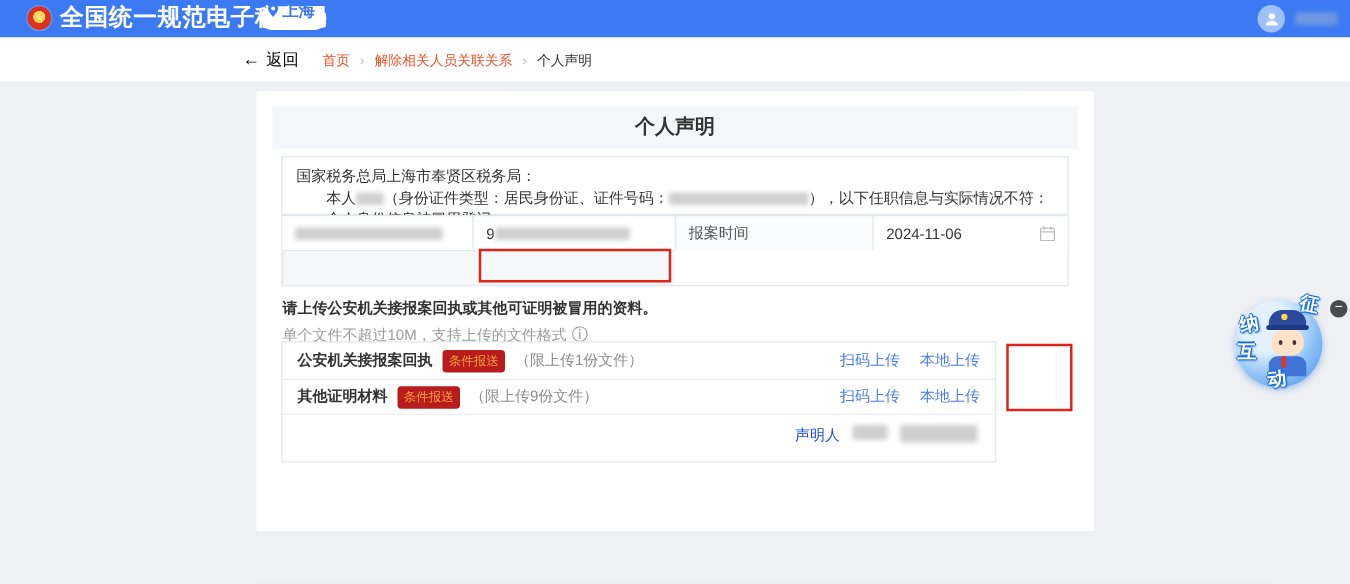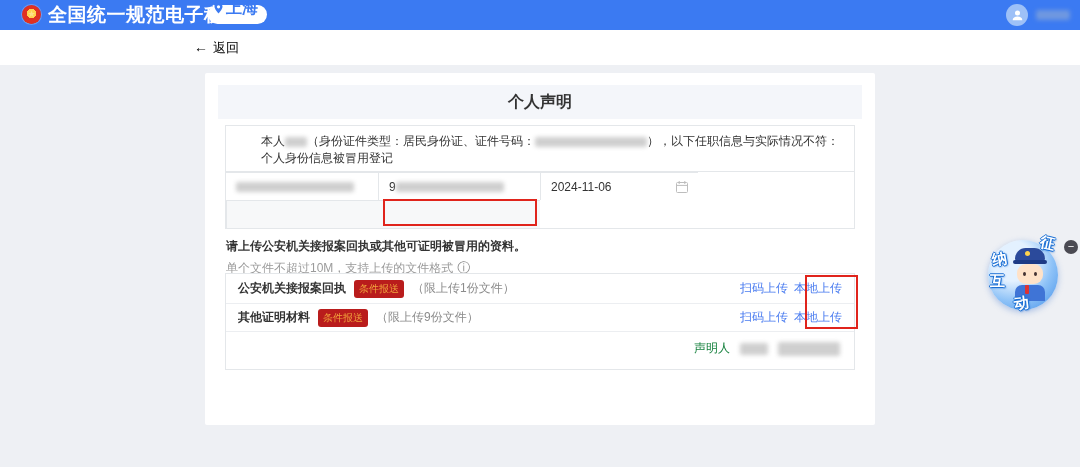--- a/index.html
+++ b/index.html
@@ -8,21 +8,21 @@
   .screen { position:relative; width:1080px; height:467px; background:#eef0f4; overflow:hidden; }
 
   
   .topbar { position:absolute; left:0; top:0; width:1080px; height:30px; background:#3b7af2; display:flex; align-items:center; }
   .emblem { position:absolute; left:22px; top:5px; width:19px; height:19px; border-radius:50%;
             background:radial-gradient(circle at 50% 45%, #ffd34d 0 34%, #e03022 35% 72%, #c8a23a 73% 100%);
             box-shadow:0 0 0 1px rgba(255,255,255,.25); }
   .emblem .star { position:absolute; left:0; top:1px; width:100%; text-align:center; font-size:9px; color:#ffe08a; line-height:17px; }
   .app-title { position:absolute; left:48px; top:0; height:30px; line-height:30px; color:#fff; font-size:19px; font-weight:bold; letter-spacing:.5px; }
   .loc-pill { position:absolute; left:208px; top:5px; height:19px; background:#fff; border-radius:10px;
-              display:flex; align-items:center; padding:0 9px 12px 6px; color:#3b7af2; font-size:16px; font-weight:bold; cursor:pointer; }
+              display:flex; align-items:center; padding:0 9px 12px 6px; color:#3b7af2; font-size:13px; font-weight:bold; cursor:pointer; }
   .loc-pill svg { margin-right:3px; }
   .avatar { position:absolute; left:1006px; top:4px; width:22px; height:22px; border-radius:50%; background:#9dc0f7; display:flex; align-items:center; justify-content:center; }
   .user-redact { position:absolute; left:1036px; top:10px; width:34px; height:10px; background:#6f98e0; border-radius:2px; filter:blur(2px); }
 
   
   .crumbbar { position:absolute; left:0; top:30px; width:1080px; height:35px; background:#ffffff; }
   .back-btn { position:absolute; left:194px; top:9px; font-size:13px; color:#000000; cursor:pointer; }
   .back-btn .arr { font-size:14px; margin-right:5px; }
   .crumbs { position:absolute; left:258px; top:11px; font-size:11px; color:#999; }
   .crumbs a { color:#f0512a; text-decoration:none; cursor:pointer; }
@@ -51,30 +51,30 @@
   
   .anno { position:absolute; border:2px solid #e0241c; pointer-events:none; }
   .anno-date { left:178px; top:126px; width:154px; height:27px; }
   .anno-local { left:600px; top:202px; width:53px; height:54px; }
 
   
   .upl-instruction { position:absolute; left:21px; top:165px; font-size:12px; font-weight:bold; color:#333; }
   .upl-hint { position:absolute; left:21px; top:186px; font-size:12px; color:#9b9b9b; }
   .upl-hint .info { margin-left:4px; font-size:13px; color:#8a8a8a; cursor:pointer; }
 
-  .box2 { position:absolute; left:20px; top:200px; width:630px; border:1px solid #e4e7ea; }
+  .box2 { position:absolute; left:20px; top:200px; width:572px; border:1px solid #e4e7ea; }
   .upl-row { display:flex; align-items:center; padding:0 12px; border-bottom:1px solid #eceef1; }
   .upl-row.r1 { height:30px; } .upl-row.r2 { height:28px; }
   .upl-name { font-size:12px; font-weight:bold; color:#333; }
   .tag { font-size:10px; color:#f0a23c; background:#b91c1c; border-radius:3px; padding:2px 5px; margin:0 8px; }
   .upl-limit { font-size:12px; color:#8c8c8c; }
-  .upl-actions { margin-left:auto; display:flex; gap:6px; }
+  .upl-actions { margin-left:auto; display:flex; gap:16px; }
   .upl-link { font-size:12px; color:#4a7cf0; cursor:pointer; }
   .commit-para { padding:8px 12px 2px 12px; font-size:12px; color:#333; line-height:16px; }
-  .declarant-line { display:flex; justify-content:flex-end; align-items:center; padding:8px 14px 12px 12px; font-size:12px; color:#15803d; gap:10px; }
+  .declarant-line { display:flex; justify-content:flex-end; padding:8px 14px 12px 12px; font-size:12px; color:#1d4ed8; gap:10px; }
 
   
   .mascot { position:absolute; left:978px; top:232px; width:100px; height:88px; }
   .mascot-circle { position:absolute; left:10px; top:8px; width:70px; height:70px; border-radius:50%;
                    background:radial-gradient(circle at 35% 30%, #e3f1ff 0 30%, #8ec2f7 60%, #3f8de8 100%); box-shadow:0 2px 6px rgba(40,100,200,.35); }
   .m-char { position:absolute; color:#fff; font-weight:bold; font-size:15px;
             text-shadow:-1px 0 #1a6fd4, 1px 0 #1a6fd4, 0 -1px #1a6fd4, 0 1px #1a6fd4, 1px 1px 2px #1a6fd4; }
   .mc1 { left:62px; top:2px; transform:rotate(12deg); }
   .mc2 { left:14px; top:18px; transform:rotate(-10deg); }
   .mc3 { left:12px; top:40px; }
@@ -114,39 +114,48 @@
         <path d="M1.8 12.2C1.8 9.6 4.1 8.2 7 8.2C9.9 8.2 12.2 9.6 12.2 12.2Z" fill="#fff"></path>
       </svg>
     </div>
     <div class="user-redact"></div>
   </div>
 
   <div class="crumbbar">
     <div class="back-btn">
       <span class="arr">←</span><span>返回</span>
     </div>
+    <div class="crumbs">
+      <a>首页</a>
+      <span class="sep">›</span>
+      <a>解除相关人员关联关系</a>
+      <span class="sep">›</span>
+      <span class="cur">个人声明</span>
+    </div>
   </div>
 
   <div class="card">
     <div class="card-title-band">个人声明</div>
 
     <div class="box1">
       <div class="decl-para">
+        <div>国家税务总局上海市奉贤区税务局：</div>
         <div class="decl-line2">
           <span>本人</span><span class="redact" style="width:22px"></span><span>（身份证件类型：居民身份证、证件号码：</span><span class="redact" style="width:112px"></span><span>），以下任职信息与实际情况不符：个人身份信息被冒用登记</span>
         </div>
       </div>
       <div class="fgrid">
         <div class="fcell fvalue">
             <span class="redact" style="width:118px"></span>
           </div>
         <div class="fcell fvalue">
             <span>9</span>
             <span class="redact" style="width:108px"></span>
           </div>
+        <div class="fcell flabel">报案时间</div>
         <div class="fcell fvalue date-cell">
           <span>2024-11-06</span>
           <svg class="cal-icon" width="12" height="12" viewBox="0 0 12 12">
             <rect x="0.5" y="1.5" width="11" height="10" rx="1" fill="none" stroke="#888" stroke-width="1"></rect>
             <line x1="3.2" y1="0" x2="3.2" y2="3" stroke="#888" stroke-width="1"></line>
             <line x1="8.8" y1="0" x2="8.8" y2="3" stroke="#888" stroke-width="1"></line>
             <line x1="0.5" y1="4.4" x2="11.5" y2="4.4" stroke="#888" stroke-width="1"></line>
           </svg>
         </div>
         <div class="fcell fempty"></div>

